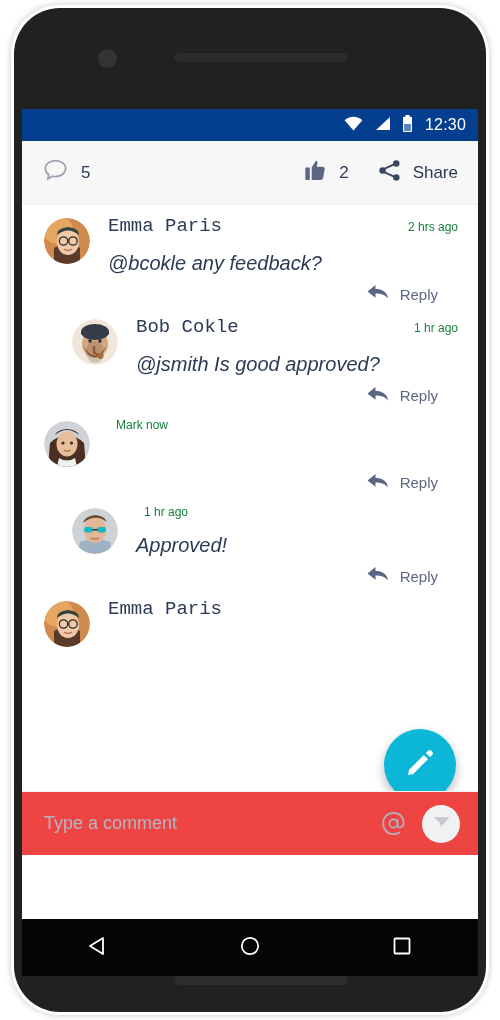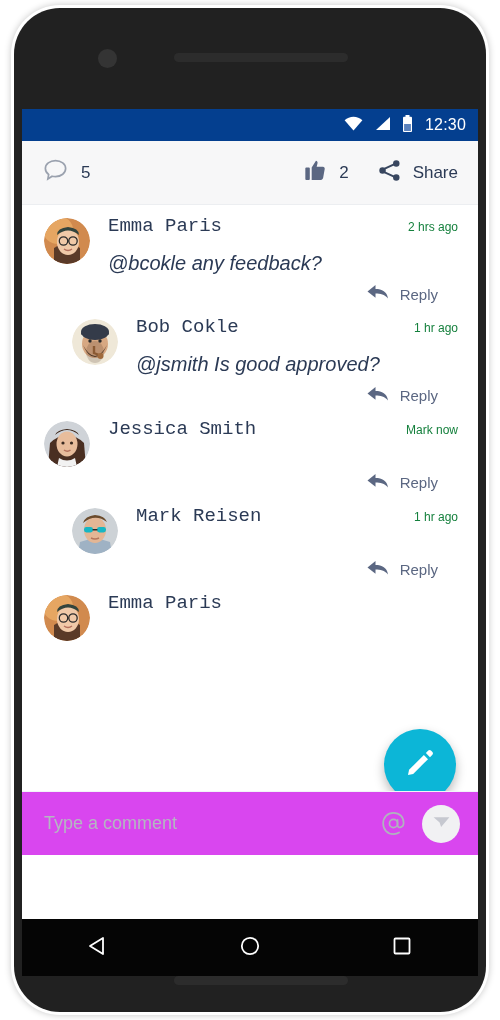--- a/index.html
+++ b/index.html
@@ -203,21 +203,21 @@
     z-index: 20;
   }
 
   
   .inputbar {
     position: absolute;
     left: 0;
     bottom: 0;
     width: 456px;
     height: 64px;
-    background: #d946ef;
+    background: #ef4444;
     border-top: 1px solid #f2f4f8;
     display: flex;
     align-items: center;
     padding: 0 18px 0 22px;
     box-sizing: border-box;
     z-index: 25;
   }
   .comment-input {
     flex: 1;
     border: none;
@@ -432,21 +432,20 @@
                 <path d="M11 14 Q23 4 35 14 Q33 9 23 8 Q13 9 11 14 Z" fill="#3b2418"></path>
                 <circle cx="19" cy="22" r="1.6" fill="#3a2a20"></circle>
                 <circle cx="27.5" cy="22" r="1.6" fill="#3a2a20"></circle>
                 <path d="M20 29 Q23.3 31.5 26.5 29" stroke="#b5715c" stroke-width="1.5" fill="none"></path>
                 <path d="M13 46 L15 37 Q23 42 31 37 L33 46 Z" fill="#f2f2f2"></path>
               </g>
             </svg>
           </div>
           <div class="c-body">
             <div class="c-head">
-              <span class="c-name">Jessica Smith</span>
               <span class="c-time">Mark now</span>
             </div>
           </div>
         </div>
         <div class="reply-row">
           <span>
             <svg width="24" height="20" viewBox="0 0 24 20">
               <path d="M9.5 3 L9.5 7 C16 7 21 9.5 22 16.5 C18.5 12.5 14.5 11.6 9.5 11.6 L9.5 15.8 L1.5 9.4 Z" fill="#5b6782"></path>
             </svg>
           </span>
@@ -470,23 +469,23 @@
                 <path d="M11 15 Q23 5 35 14 Q33 8 23 7 Q13 8 11 15 Z" fill="#6b4b2c"></path>
                 <rect x="12" y="19" width="9" height="5.4" rx="2.4" fill="#16b7c4"></rect>
                 <rect x="25" y="19" width="9" height="5.4" rx="2.4" fill="#16b7c4"></rect>
                 <rect x="20.6" y="21" width="4.8" height="1.5" fill="#2a2a2a"></rect>
                 <path d="M19 30 Q23 32 27 30" stroke="#b5765c" stroke-width="1.4" fill="none"></path>
               </g>
             </svg>
           </div>
           <div class="c-body">
             <div class="c-head">
-              <span class="c-name">Mark Reisen</span>
               <span class="c-time">1 hr ago</span>
             </div>
+            <div class="c-text">Approved!</div>
           </div>
         </div>
         <div class="reply-row">
           <span>
             <svg width="24" height="20" viewBox="0 0 24 20">
               <path d="M9.5 3 L9.5 7 C16 7 21 9.5 22 16.5 C18.5 12.5 14.5 11.6 9.5 11.6 L9.5 15.8 L1.5 9.4 Z" fill="#5b6782"></path>
             </svg>
           </span>
           <span class="reply-label">Reply</span>
         </div>

